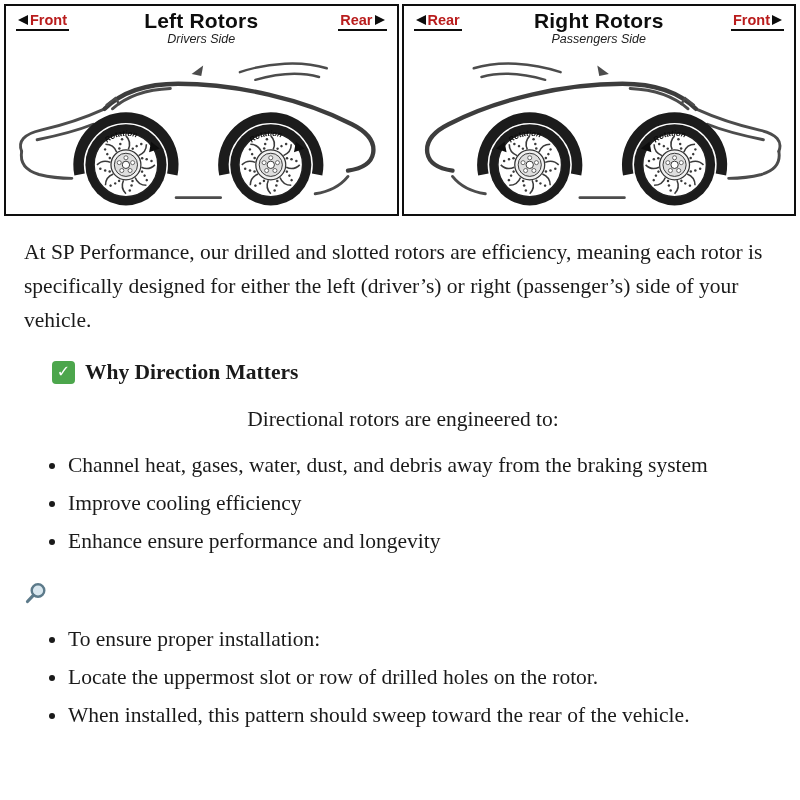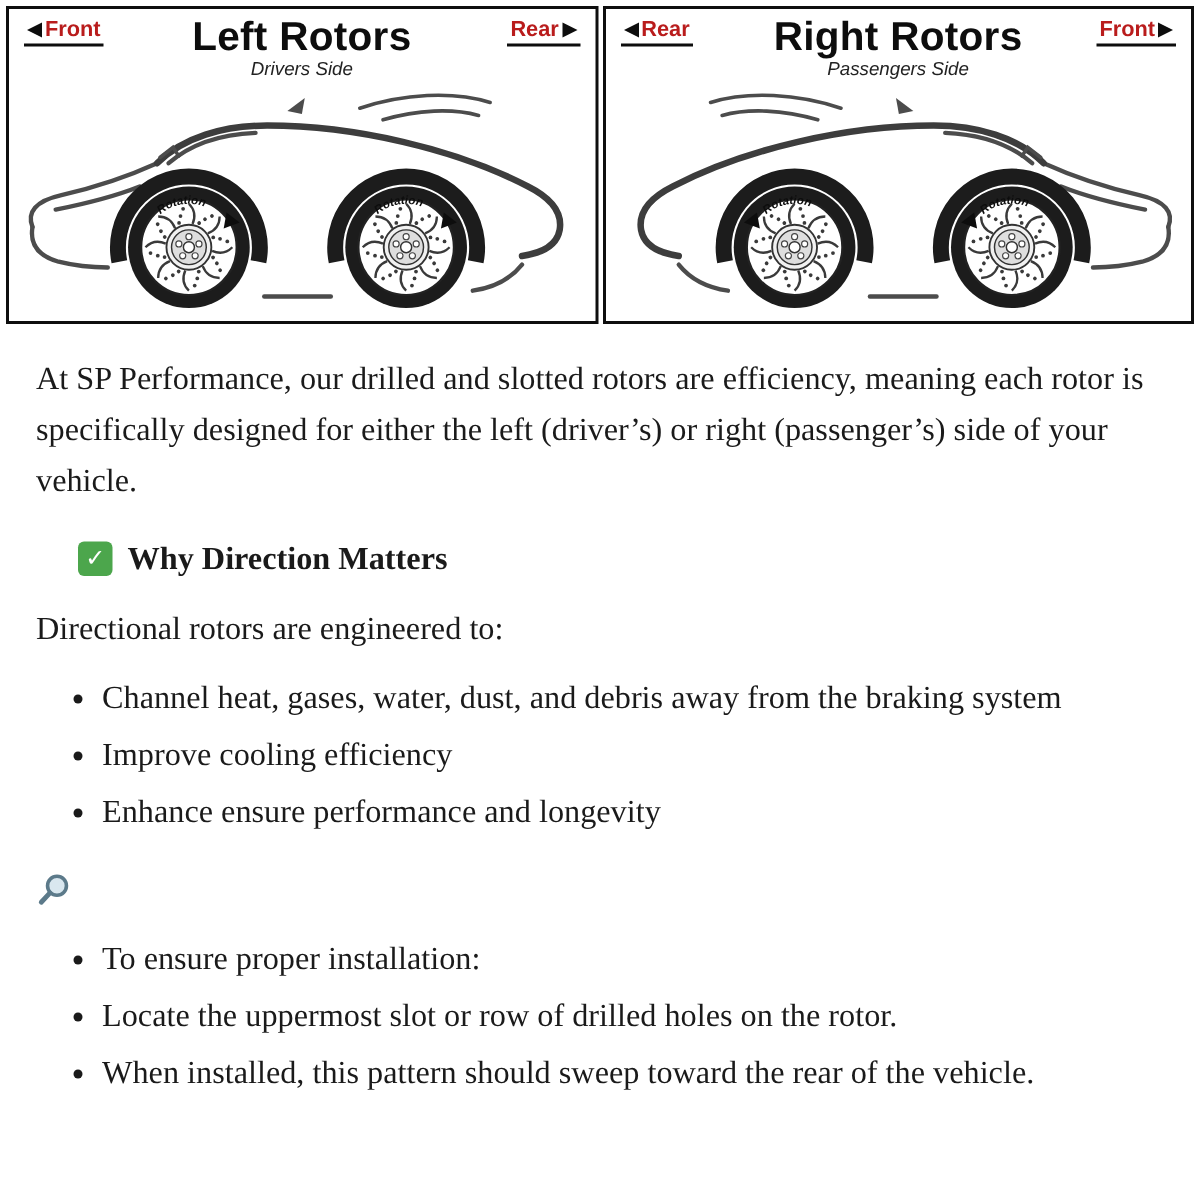--- a/index.html
+++ b/index.html
@@ -30,21 +30,21 @@
     height:40px;
     font-family:"Liberation Sans", sans-serif;
   }
   .panel-titles {
     position:absolute; left:0; right:0; top:0;
     text-align:center;
   }
   .panel-title {
     display:block;
     font-weight:700;
-    font-size:27px;
+    font-size:21px;
     letter-spacing:.2px;
     color:#0d0d0d;
   }
   .panel-subtitle {
     display:block;
     font-weight:400;
     font-style:italic;
     font-size:12.5px;
     color:#222;
     margin-top:-1px;
@@ -91,21 +91,21 @@
     background:#4ca64c;
     display:inline-flex; align-items:center; justify-content:center;
     flex:0 0 auto;
   }
   .check-icon::after {
     content:"✓";
     color:#fff; font-family:"DejaVu Sans", sans-serif;
     font-size:16px; font-weight:700; line-height:1;
   }
   .mag-icon { width:24px; height:24px; flex:0 0 auto; }
-  .lead { font-size:21.5px; line-height:1.5; margin:0 0 14px 0; }
+  .lead { font-size:21.5px; line-height:1.5; margin:0 0 14px 0;text-align:center; }
   ul.bullets {
     list-style:disc;
     padding-left:44px;
     margin:0 0 10px 0;
     font-family:Liberation Serif, serif;
   }
   ul.bullets li {
     font-size:21.5px;
     line-height:1.58;
     margin:4px 0;

